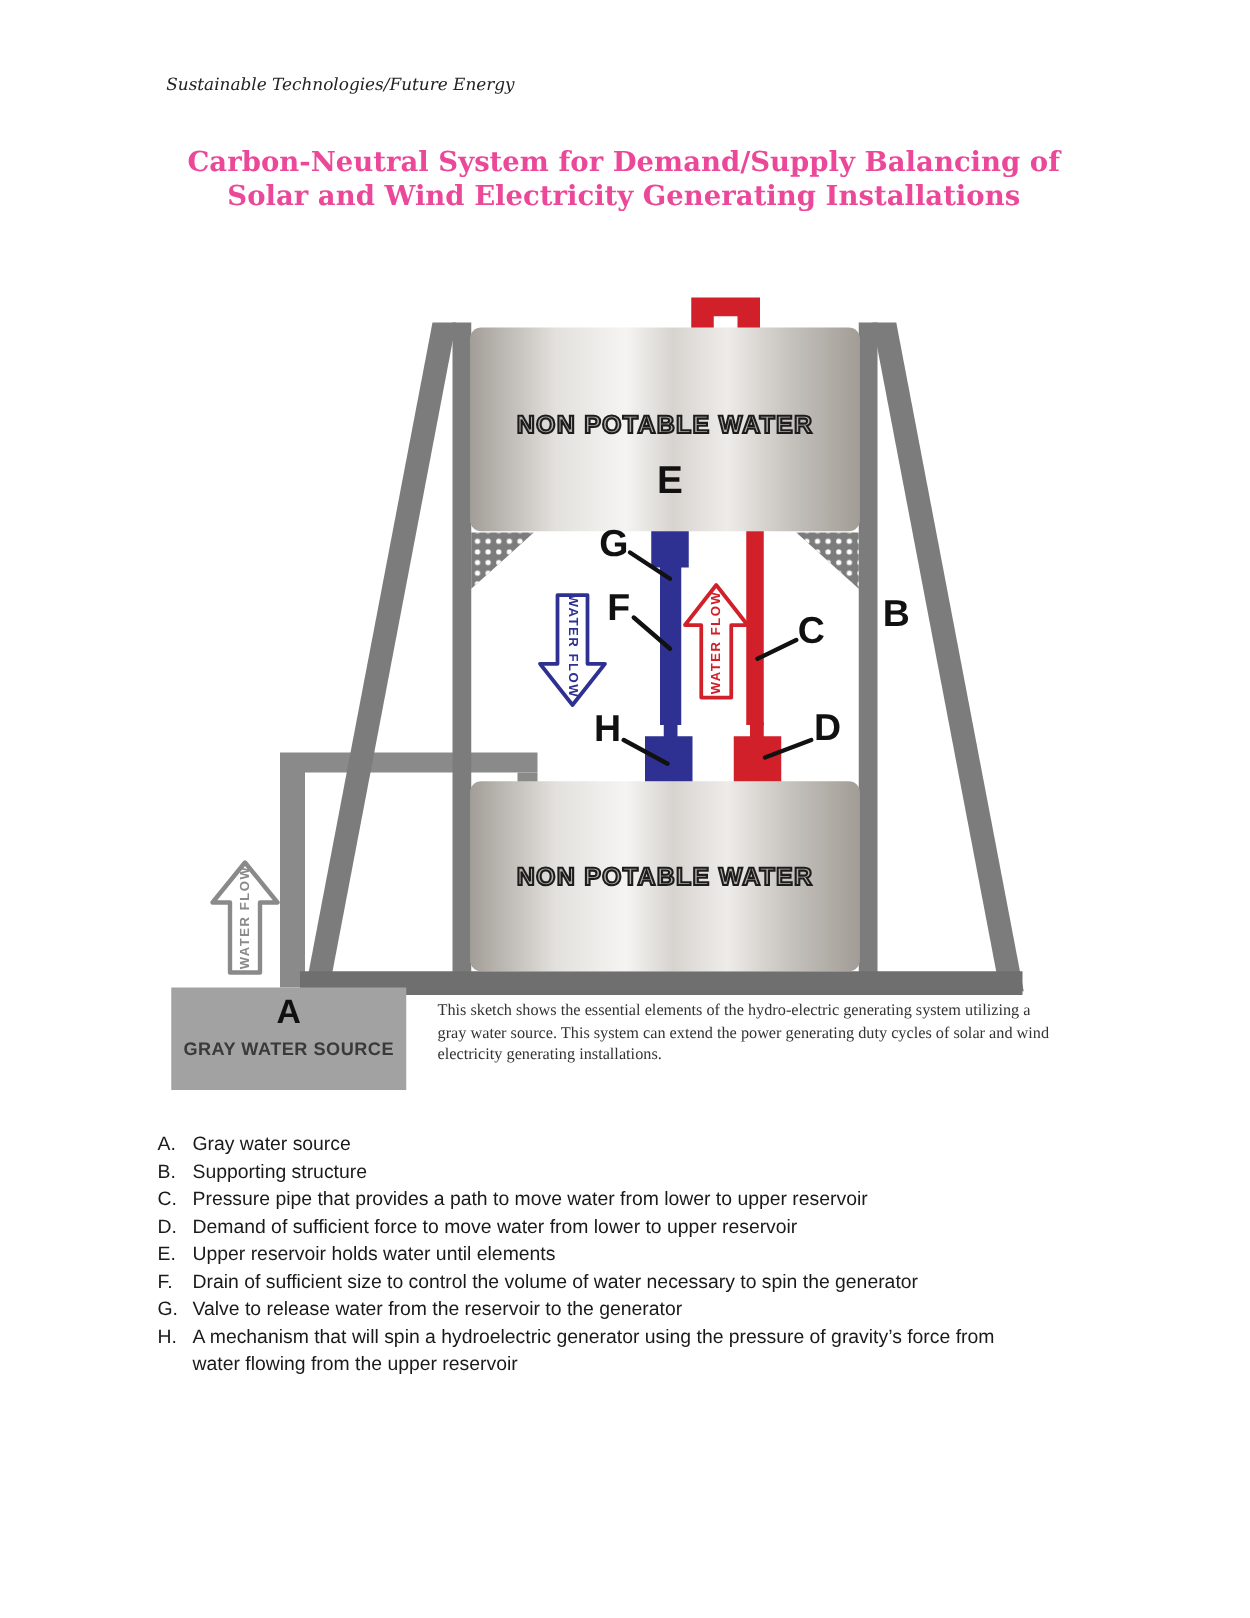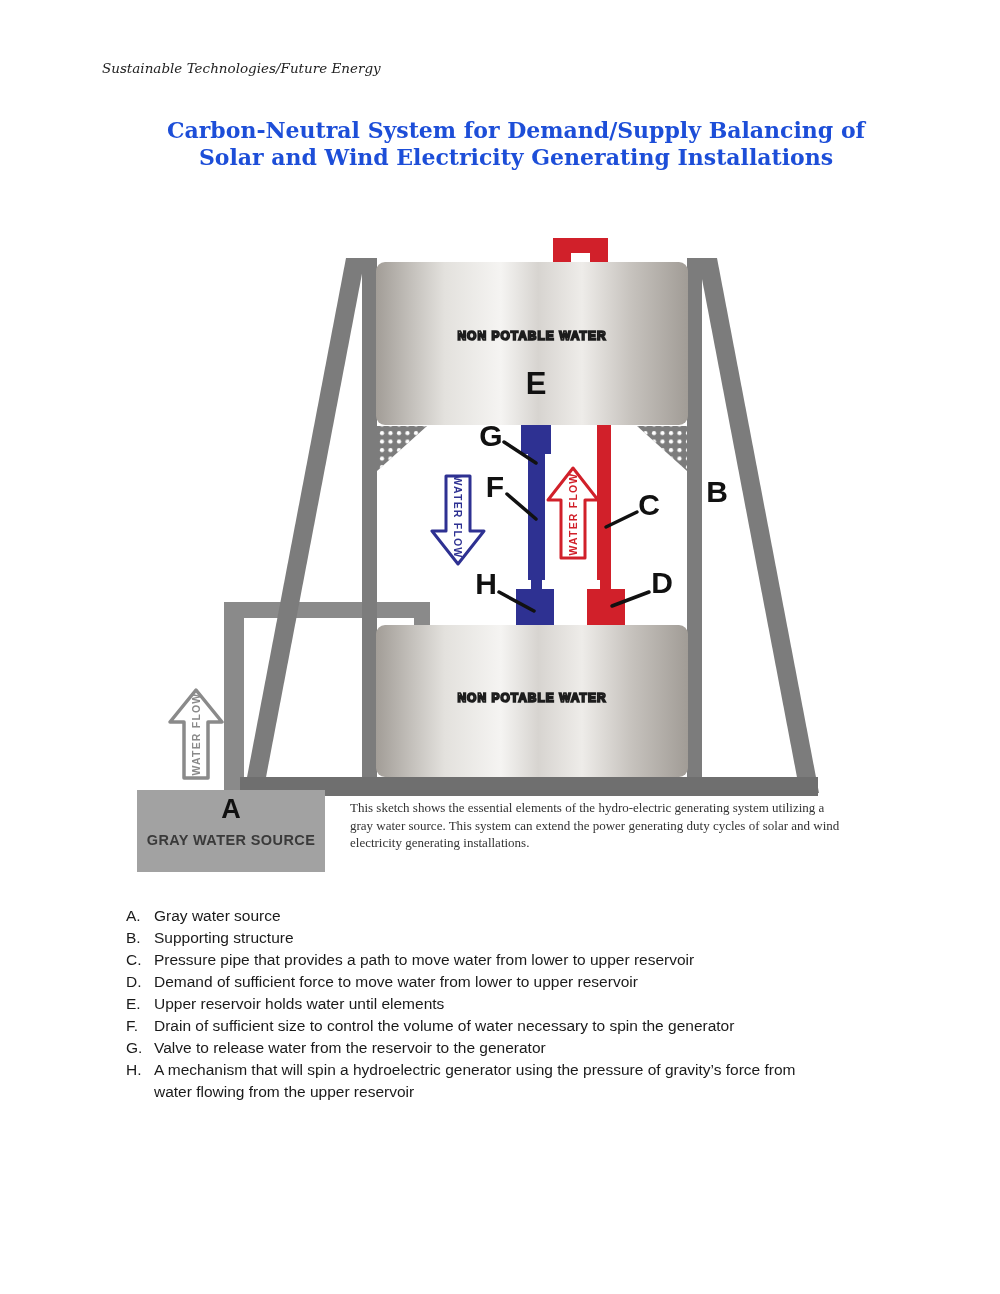--- a/index.html
+++ b/index.html
@@ -1,24 +1,24 @@
 <!DOCTYPE html>
 <html><head>
 <meta charset="utf-8">
 <style>
   html,body{margin:0;padding:0;background:#ffffff;}
   .page{position:relative;width:1000px;height:1294px;background:#ffffff;overflow:hidden;
         font-family:"Liberation Sans",sans-serif;}
   .abs{position:absolute;}
-  .header-text{left:102px;top:60px;font-family:"DejaVu Serif",serif;font-style:italic;
+  .header-text{left:133px;top:60px;font-family:"DejaVu Serif",serif;font-style:italic;
                font-size:13.5px;color:#222;}
-  .title{left:76px;top:117px;width:880px;text-align:center;font-family:"DejaVu Serif",serif;
-         font-weight:bold;font-size:22px;line-height:27px;color:#1d4ed8;}
+  .title{left:59px;top:117px;width:880px;text-align:center;font-family:"DejaVu Serif",serif;
+         font-weight:bold;font-size:22px;line-height:27px;color:#ec4899;}
   .diagram-svg{left:0;top:0;width:1000px;height:1294px;}
-  .tank-label{width:312px;text-align:center;font-weight:800;font-size:12px;letter-spacing:1px;
+  .tank-label{width:312px;text-align:center;font-weight:800;font-size:20px;letter-spacing:1px;
               color:#b3afa9;-webkit-text-stroke:1.7px #1c1c1c;font-family:"Liberation Sans",sans-serif;}
   .big-letter{width:30px;text-align:center;font-weight:bold;font-size:30px;color:#111;line-height:30px;}
   .flow-text{width:90px;height:16px;text-align:center;font-size:10.5px;font-weight:bold;
              letter-spacing:1.2px;line-height:16px;}
   .rot90{transform:rotate(90deg);}
   .rot270{transform:rotate(-90deg);}
   .source-box{left:137px;top:790px;width:188px;height:82px;background:#a2a2a2;
               display:flex;flex-direction:column;align-items:center;padding-top:5px;box-sizing:border-box;}
   .source-letter{font-size:27px;font-weight:bold;color:#111;line-height:28px;}
   .source-label{margin-top:9px;font-size:14.5px;font-weight:bold;color:#3a3a3a;letter-spacing:0.4px;}

